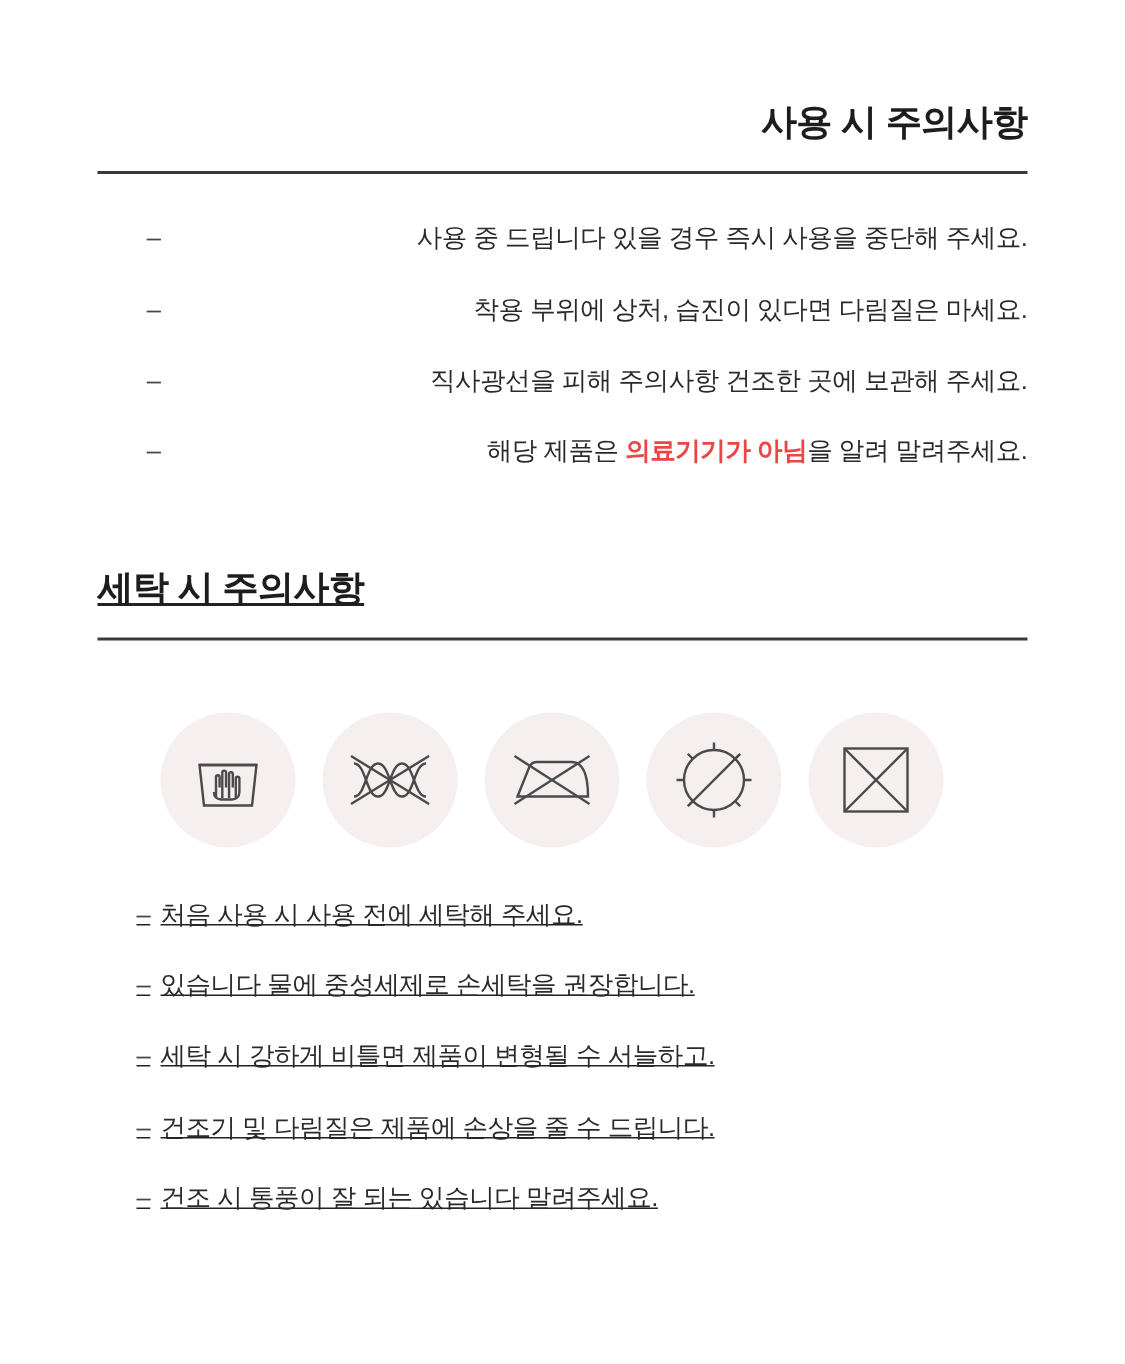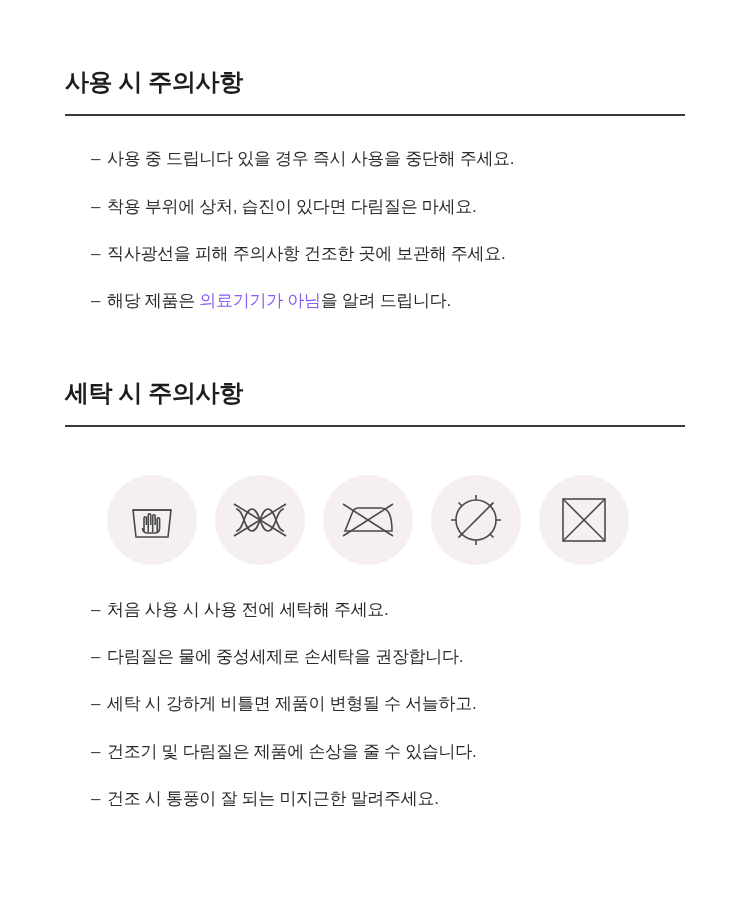--- a/index.html
+++ b/index.html
@@ -17,22 +17,22 @@
   }
   .page {
     width: 750px;
     height: 909px;
     padding: 0 65px;
     position: relative;
   }
   .section {
     width: 100%;
   }
-  .section-usage { padding-top: 66px; }
-  .section-wash  { padding-top: 62px; }
+  .section-usage { padding-top: 66px; text-align: right; }
+  .section-wash  { padding-top: 62px; text-decoration: underline; }
 
   .section-title {
     font-size: 24px;
     font-weight: bold;
     letter-spacing: -0.4px;
     color: #1d1d1d;
     margin: 0 0 17px 0;
     line-height: 1.3;
   }
   .divider {
@@ -56,21 +56,21 @@
     color: #2a2a2a;
     margin-bottom: 21px;
   }
   .bullet-list li:last-child { margin-bottom: 0; }
   .dash {
     flex: 0 0 auto;
     width: 16px;
     color: #444;
   }
   .li-text { flex: 1 1 auto; }
-  .li-text b { font-weight: normal; color: #8b5cf6; }
+  .li-text b { font-weight: bold; color: #ef4444; }
 
   
   .symbol-row {
     display: flex;
     gap: 18px;
     padding: 18px 0 26px 42px;
   }
   .symbol {
     width: 90px;
     height: 90px;
@@ -102,21 +102,21 @@
       <li>
         <span class="dash">–</span>
         <span class="li-text"><span>착용 부위에 상처, 습진이 있다면 다림질은 마세요.</span></span>
       </li>
       <li>
         <span class="dash">–</span>
         <span class="li-text"><span>직사광선을 피해 주의사항 건조한 곳에 보관해 주세요.</span></span>
       </li>
       <li>
         <span class="dash">–</span>
-        <span class="li-text"><span>해당 제품은 </span><b>의료기기가 아님</b><span>을 알려 드립니다.</span></span>
+        <span class="li-text"><span>해당 제품은 </span><b>의료기기가 아님</b><span>을 알려 말려주세요.</span></span>
       </li>
     </ul>
   </section>
 
   <section class="section section-wash">
     <h2 class="section-title">세탁 시 주의사항</h2>
     <div class="divider"></div>
 
     <div class="symbol-row">
 
@@ -167,30 +167,30 @@
 
     </div>
 
     <ul class="bullet-list wash-list">
       <li>
         <span class="dash">–</span>
         <span class="li-text"><span>처음 사용 시 사용 전에 세탁해 주세요.</span></span>
       </li>
       <li>
         <span class="dash">–</span>
-        <span class="li-text"><span>다림질은 물에 중성세제로 손세탁을 권장합니다.</span></span>
+        <span class="li-text"><span>있습니다 물에 중성세제로 손세탁을 권장합니다.</span></span>
       </li>
       <li>
         <span class="dash">–</span>
         <span class="li-text"><span>세탁 시 강하게 비틀면 제품이 변형될 수 서늘하고.</span></span>
       </li>
       <li>
         <span class="dash">–</span>
-        <span class="li-text"><span>건조기 및 다림질은 제품에 손상을 줄 수 있습니다.</span></span>
+        <span class="li-text"><span>건조기 및 다림질은 제품에 손상을 줄 수 드립니다.</span></span>
       </li>
       <li>
         <span class="dash">–</span>
-        <span class="li-text"><span>건조 시 통풍이 잘 되는 미지근한 말려주세요.</span></span>
+        <span class="li-text"><span>건조 시 통풍이 잘 되는 있습니다 말려주세요.</span></span>
       </li>
     </ul>
   </section>
 
 </div>
 
 </body></html>

